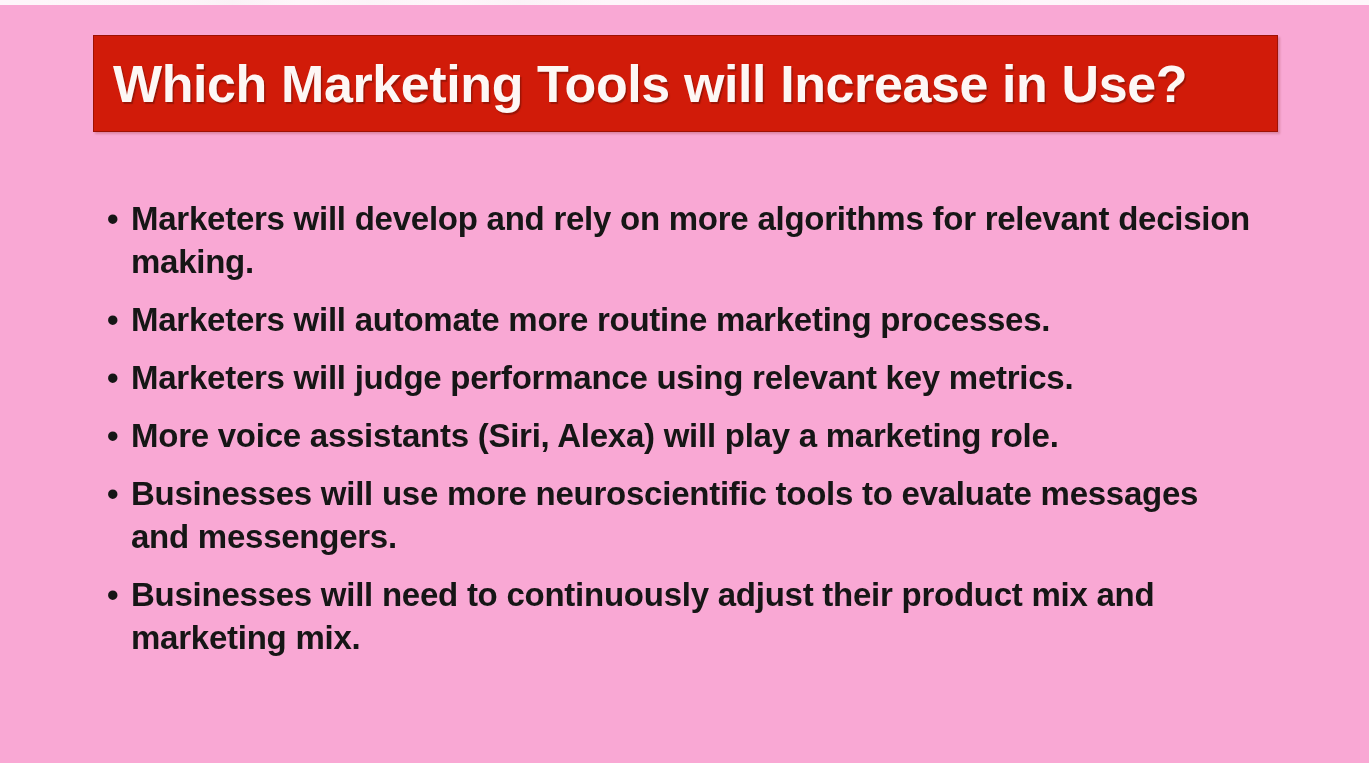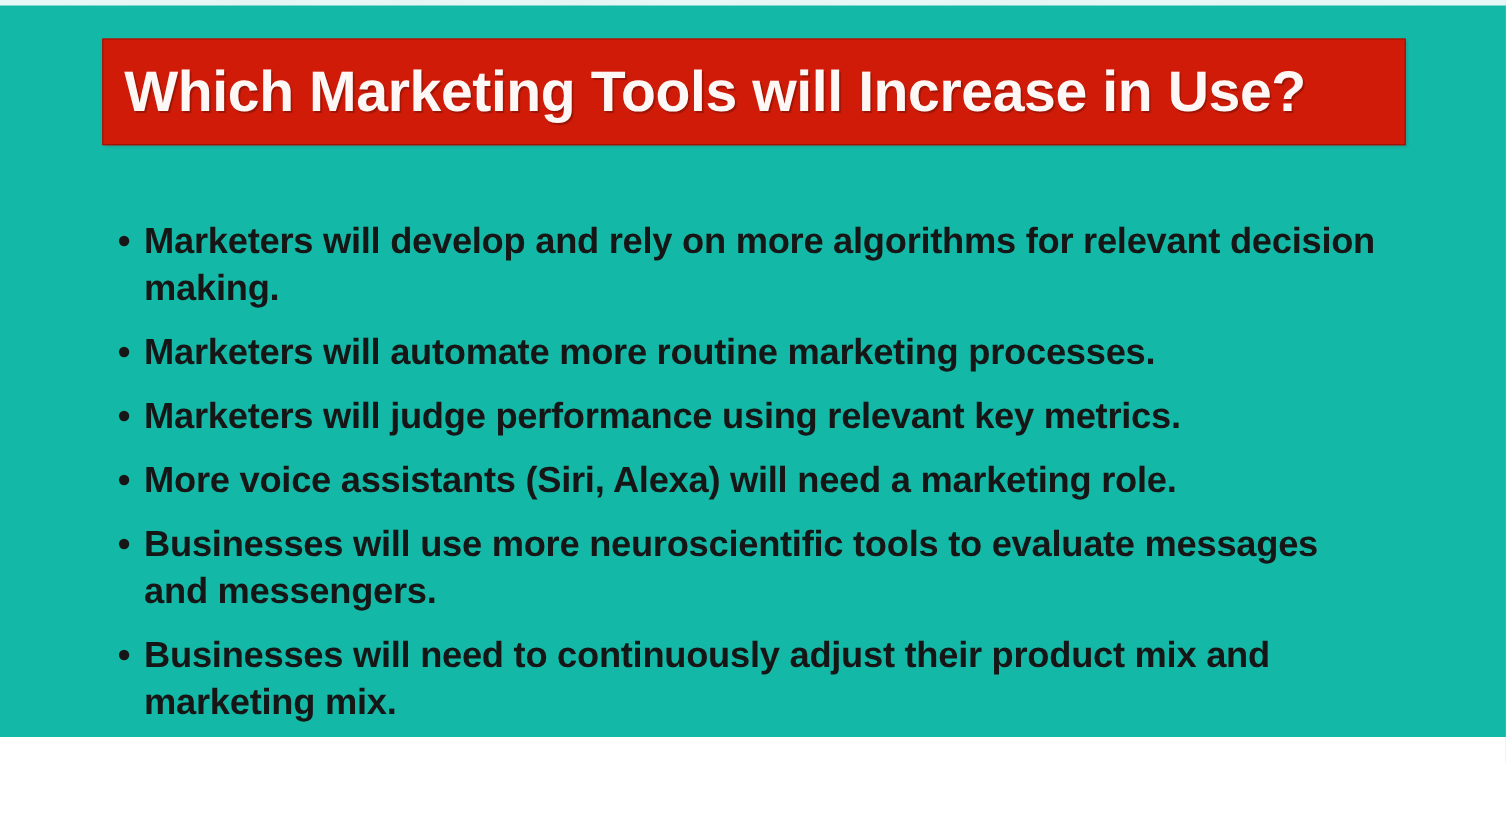--- a/index.html
+++ b/index.html
@@ -5,22 +5,22 @@
 <style>
   html, body {
     margin: 0;
     padding: 0;
     background: #ffffff;
   }
 
   #slide {
     position: relative;
     width: 1369px;
-    height: 670px;
-    background: #14b8a6;
+    height: 763px;
+    background: #f9a8d4;
     overflow: hidden;
     font-family: "Liberation Sans", sans-serif;
     -webkit-font-smoothing: antialiased;
   }
 
   
   #top-noise {
     position: absolute;
     left: 0;
     top: 0;
@@ -127,21 +127,21 @@
       <span class="bullet-label">Marketers will automate more routine marketing processes.</span>
     </li>
 
     <li class="bullet-item">
       <span class="bullet-marker">•</span>
       <span class="bullet-label">Marketers will judge performance using relevant key metrics.</span>
     </li>
 
     <li class="bullet-item">
       <span class="bullet-marker">•</span>
-      <span class="bullet-label">More voice assistants (Siri, Alexa) will need a marketing role.</span>
+      <span class="bullet-label">More voice assistants (Siri, Alexa) will play a marketing role.</span>
     </li>
 
     <li class="bullet-item">
       <span class="bullet-marker">•</span>
       <span class="bullet-label">Businesses will use more neuroscientific tools to evaluate messages and messengers.</span>
     </li>
 
     <li class="bullet-item">
       <span class="bullet-marker">•</span>
       <span class="bullet-label">Businesses will need to continuously adjust their product mix and marketing mix.</span>

